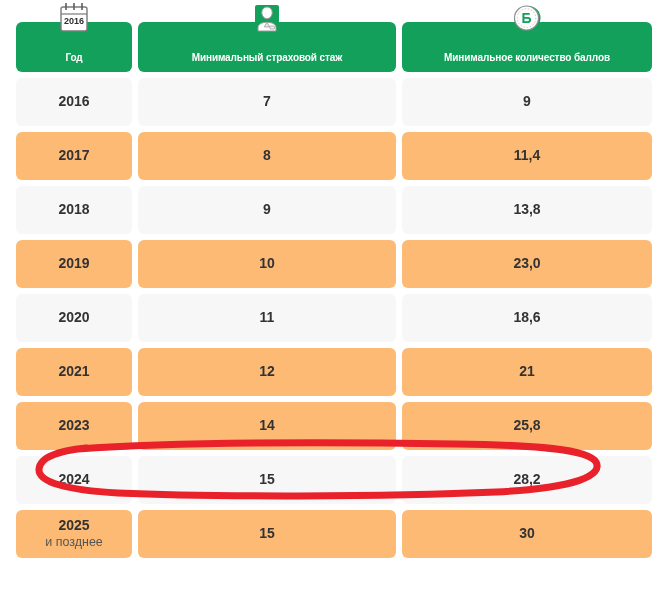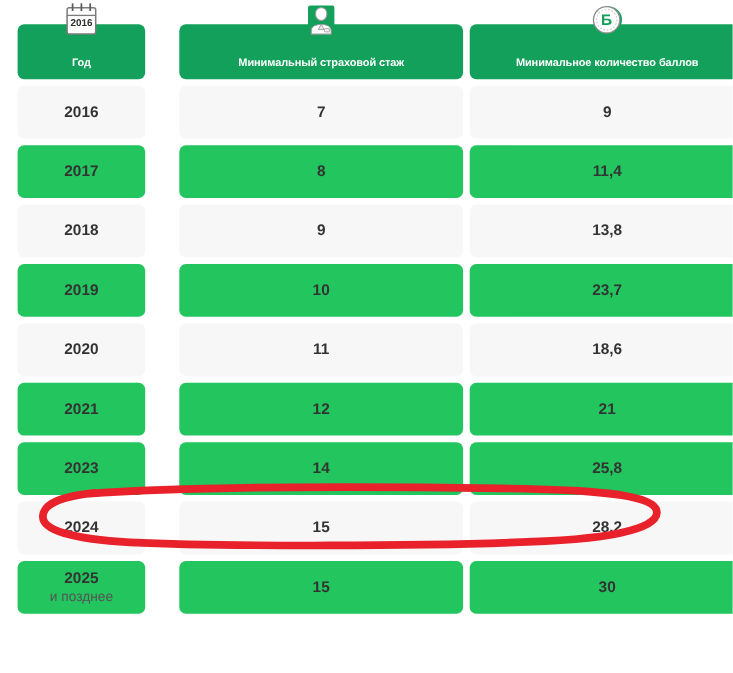--- a/index.html
+++ b/index.html
@@ -48,21 +48,21 @@
   }
   .header-cell .h-label {
     color: #ffffff;
     font-size: 10px;
     font-weight: bold;
     letter-spacing: -0.1px;
     white-space: nowrap;
     line-height: 1;
   }
   .col-year    { width: 116px; flex: 0 0 116px; }
-  .col-stazh   { width: 258px; flex: 0 0 258px; margin-left: 25px; }
+  .col-stazh   { width: 258px; flex: 0 0 258px; }
   .col-bally   { width: 250px; flex: 0 0 250px; }
 
   
   .hdr-icon {
     position: absolute;
     left: 50%;
     transform: translateX(-50%);
     top: -22px;
     width: 40px;
     height: 40px;
@@ -79,21 +79,21 @@
   }
   .data-cell {
     border-radius: 6px;
     display: flex;
     flex-direction: column;
     align-items: center;
     justify-content: center;
     box-sizing: border-box;
   }
   .row-light .data-cell { background: #f7f7f7; }
-  .row-dark  .data-cell { background: #22c55e; }
+  .row-dark  .data-cell { background: #fdba74; }
 
   .cell-main {
     color: #333333;
     font-size: 14px;
     font-weight: bold;
     line-height: 1.1;
   }
   .cell-sub {
     color: #555555;
     font-size: 12.5px;
@@ -203,21 +203,21 @@
           </div>
         </div>
         <div class="data-row row-dark">
           <div class="data-cell col-year">
             <span class="cell-main">2019</span>
           </div>
           <div class="data-cell col-stazh">
             <span class="cell-main">10</span>
           </div>
           <div class="data-cell col-bally">
-            <span class="cell-main">23,7</span>
+            <span class="cell-main">23,0</span>
           </div>
         </div>
         <div class="data-row row-light">
           <div class="data-cell col-year">
             <span class="cell-main">2020</span>
           </div>
           <div class="data-cell col-stazh">
             <span class="cell-main">11</span>
           </div>
           <div class="data-cell col-bally">

